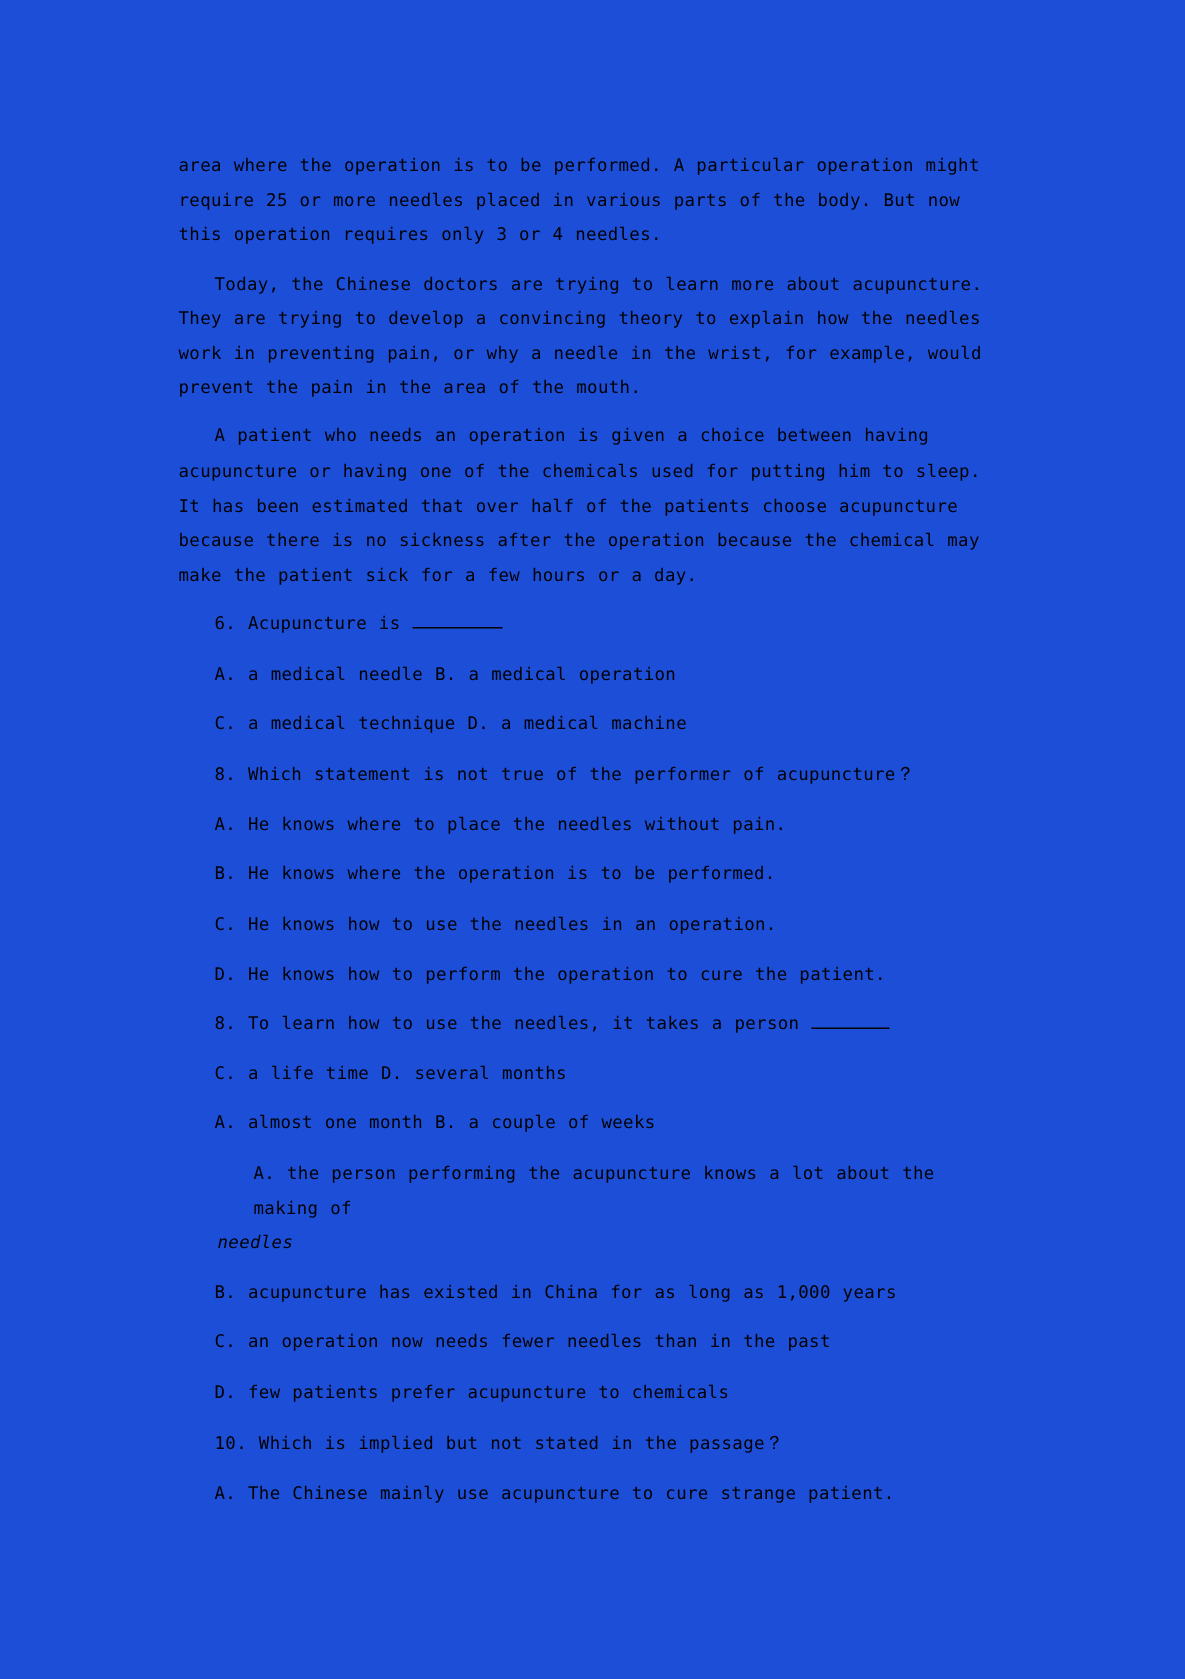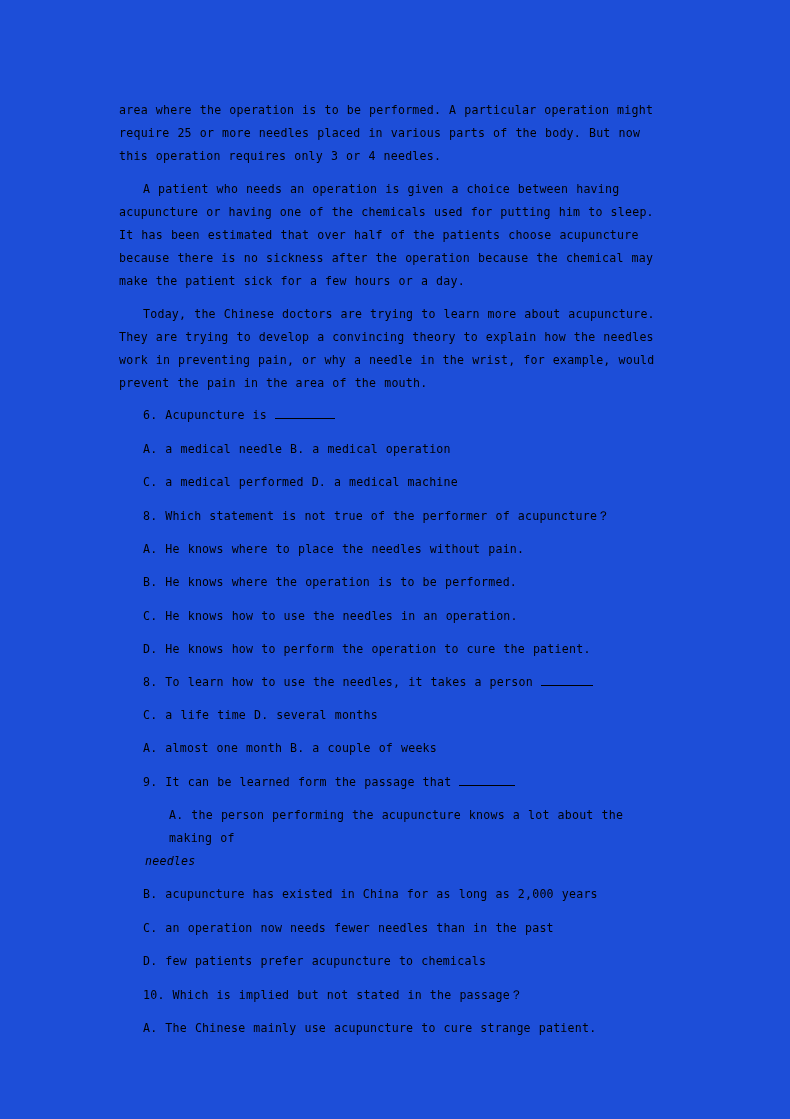--- a/index.html
+++ b/index.html
@@ -72,40 +72,39 @@
     font-size: 12.6px;
   }
 </style>
 </head>
 <body>
 
 <div class="page">
   <div class="content">
 
     <p class="para">area where the operation is to be performed. A particular operation might require 25 or more needles placed in various parts of the body. But now this operation requires only 3 or 4 needles.</p>
+    <p class="para indent">Today, the Chinese doctors are trying to learn more about acupuncture. They are trying to develop a convincing theory to explain how the needles work in preventing pain, or why a needle in the wrist, for example, would prevent the pain in the area of the mouth.</p>
     <p class="para indent">A patient who needs an operation is given a choice between having acupuncture or having one of the chemicals used for putting him to sleep. It has been estimated that over half of the patients choose acupuncture because there is no sickness after the operation because the chemical may make the patient sick for a few hours or a day.</p>
-    <p class="para indent">Today, the Chinese doctors are trying to learn more about acupuncture. They are trying to develop a convincing theory to explain how the needles work in preventing pain, or why a needle in the wrist, for example, would prevent the pain in the area of the mouth.</p>
 
     <p class="qline"><span>6.  Acupuncture is </span><span class="blank w9"></span></p>
     <p class="qline">A.  a medical needle B.  a medical operation</p>
-    <p class="qline">C.  a medical performed D.  a medical machine</p>
+    <p class="qline">C.  a medical technique D.  a medical machine</p>
 
     <p class="qline"><span>8.  Which statement is not true of the performer of acupuncture</span><span class="qmark">？</span></p>
     <p class="qline">A.  He knows where to place the needles without pain.</p>
     <p class="qline">B.  He knows where the operation is to be performed.</p>
     <p class="qline">C.  He knows how to use the needles in an operation.</p>
     <p class="qline">D.  He knows how to perform the operation to cure the patient.</p>
 
     <p class="qline"><span>8.  To learn how to use the needles, it takes a person </span><span class="blank w7"></span></p>
     <p class="qline">C.  a life time D.  several months</p>
     <p class="qline">A.  almost one month B.  a couple of weeks</p>
 
-    <p class="qline"><span>9.  It can be learned form the passage that </span><span class="blank w8"></span></p>
     <p class="qline hang"><span>A.  the person performing the acupuncture knows a lot about the making of</span><span class="wrapline">needles</span></p>
-    <p class="qline">B.  acupuncture has existed in China for as long as 2,000 years</p>
+    <p class="qline">B.  acupuncture has existed in China for as long as 1,000 years</p>
     <p class="qline">C.  an operation now needs fewer needles than in the past</p>
     <p class="qline">D.  few patients prefer acupuncture to chemicals</p>
 
     <p class="qline"><span>10.  Which is implied but not stated in the passage</span><span class="qmark">？</span></p>
     <p class="qline">A.  The Chinese mainly use acupuncture to cure strange patient.</p>
 
   </div>
 </div>
 
 </body></html>

